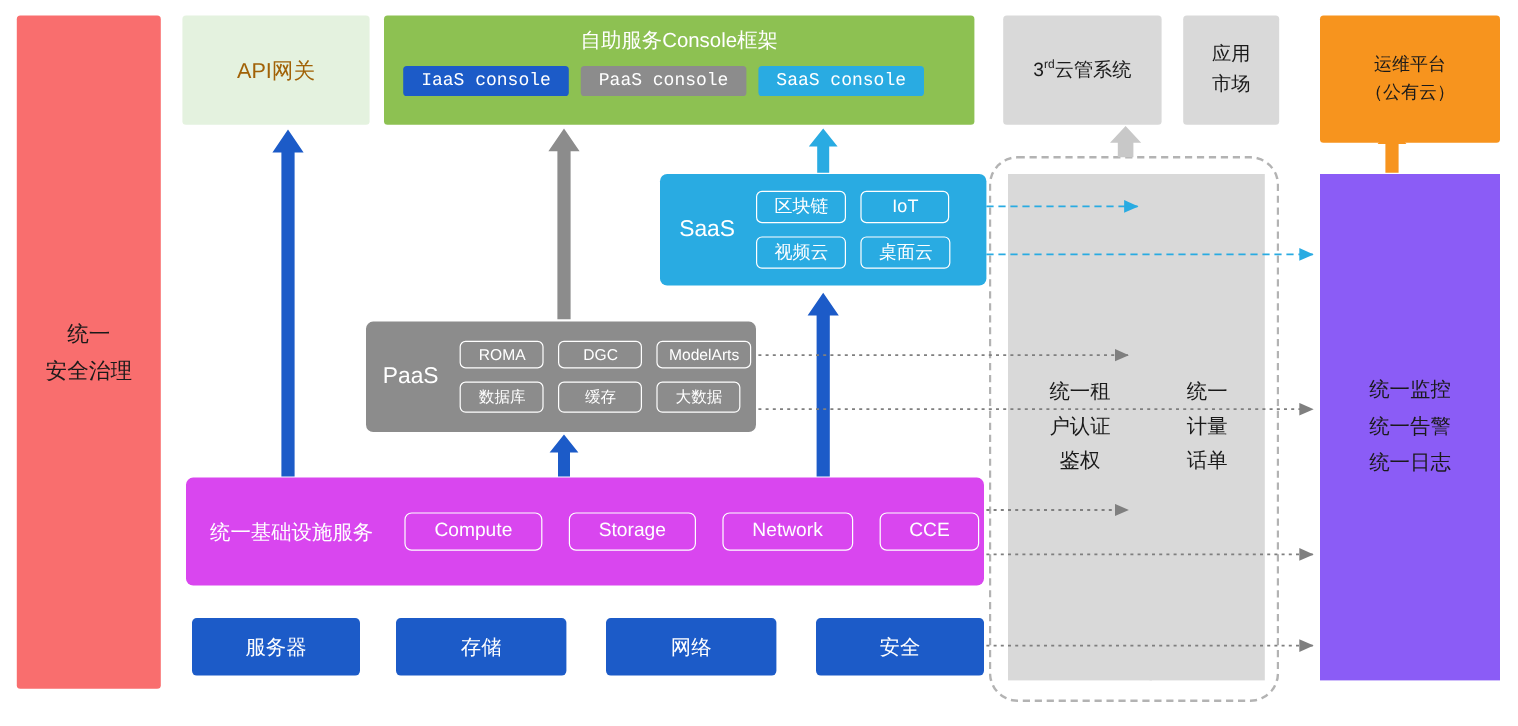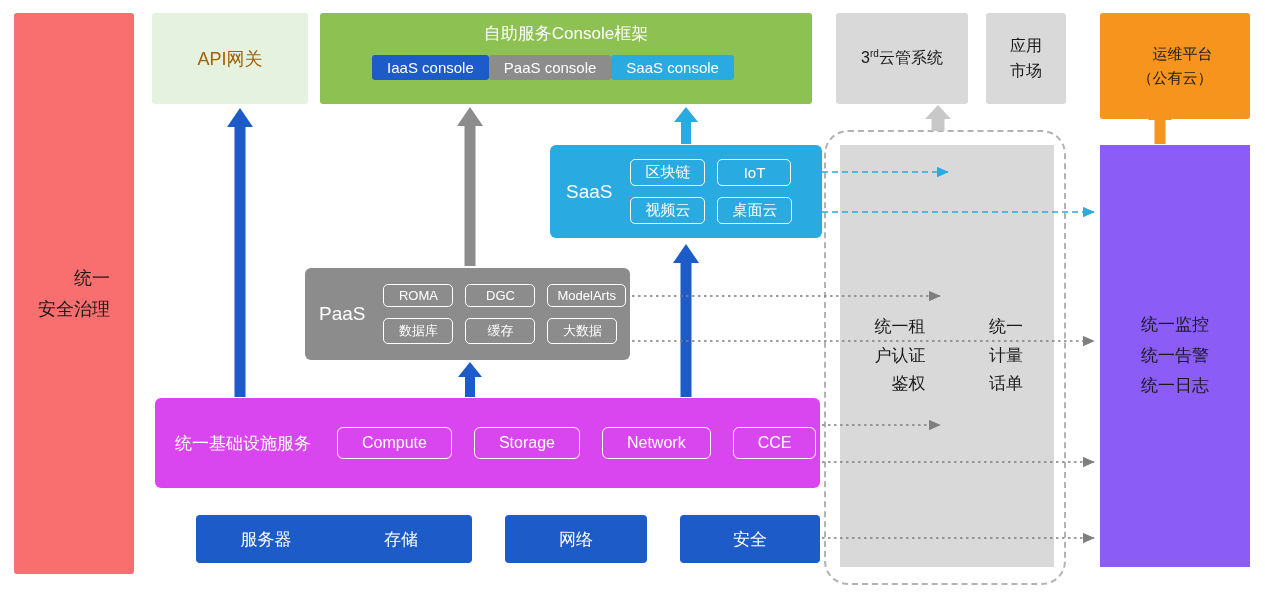--- a/index.html
+++ b/index.html
@@ -2,30 +2,30 @@
 <html><head>
 <meta charset="utf-8">
 <style>
   html, body { margin: 0; padding: 0; background: #ffffff; }
   .canvas {
     position: relative; width: 1265px; height: 605px;
     font-family: "Liberation Sans", "DejaVu Sans", sans-serif;
     overflow: hidden; background: #ffffff;
   }
   .box { position: absolute; box-sizing: border-box; display: flex; align-items: center; justify-content: center; }
-  .pre { white-space: pre-line; text-align: right; }
+  .pre { white-space: pre-line; text-align: center; }
 
   
   .security-bar { left: 14px; top: 13px; width: 120px; height: 561px; background: #F96E6E; color: #1a1a1a; font-size: 18px; line-height: 1.7; border-radius: 3px; }
 
   
   .api-gateway { left: 152px; top: 13px; width: 156px; height: 91px; background: #E4F2DF; color: #a16207; font-size: 18px; border-radius: 3px; }
   .console { left: 320px; top: 13px; width: 492px; height: 91px; background: #8DC152; border-radius: 3px; flex-direction: column; justify-content: flex-start; padding: 9px 14px 0 14px; }
   .console-title { color: #ffffff; font-size: 17px; }
-  .console-row { display: flex; width: 100%; justify-content: center; padding: 10px 28px 0 2px; box-sizing: border-box; }
+  .console-row { display: flex; width: 100%; justify-content: space-between; padding: 10px 28px 0 2px; box-sizing: border-box; font-family: Liberation Mono, monospace; }
   .cchip { border-radius: 3px; color: #ffffff; font-size: 15px; padding: 4px 15px; }
   .cchip-iaas { background: #1C5BC8; }
   .cchip-paas { background: #8C8C8C; }
   .cchip-saas { background: #29ABE2; }
   .third-party { left: 836px; top: 13px; width: 132px; height: 91px; background: #D9D9D9; color: #1a1a1a; font-size: 16px; border-radius: 3px; }
   .third-party sup { font-size: 10px; }
   .app-market { left: 986px; top: 13px; width: 80px; height: 91px; background: #D9D9D9; color: #1a1a1a; font-size: 16px; line-height: 1.55; border-radius: 3px; }
   .ops-platform { left: 1100px; top: 13px; width: 150px; height: 106px; background: #F7941E; color: #1a1a1a; font-size: 15px; line-height: 1.6; border-radius: 3px; }
 
   
@@ -40,21 +40,21 @@
   .paas-box { left: 305px; top: 268px; width: 325px; height: 92px; background: #8C8C8C; border-radius: 6px; justify-content: flex-start; padding-left: 14px; }
   .paas-chip { font-size: 13px; padding: 3px 9px; min-width: 50px; }
 
   
   .infra-box { left: 155px; top: 398px; width: 665px; height: 90px; background: #d946ef; border-radius: 6px; justify-content: flex-start; padding-left: 20px; gap: 22px; }
   .infra-label { color: #ffffff; font-size: 17px; margin-right: 4px; }
   .infra-chip { font-size: 16px; padding: 6px 24px; border-radius: 6px; }
 
   
   .hw-box { top: 515px; height: 48px; background: #1C5BC8; color: #ffffff; font-size: 17px; border-radius: 4px; }
-  .hw-1 { left: 160px; width: 140px; margin-left: 36px; }
+  .hw-1 { left: 160px; width: 140px; }
   .hw-2 { left: 330px; width: 142px; }
   .hw-3 { left: 505px; width: 142px; }
   .hw-4 { left: 680px; width: 140px; }
 
   
   .dashed-container { left: 824px; top: 130px; width: 242px; height: 455px; border: 2px dashed #B3B3B3; border-radius: 24px; background: transparent; }
   .auth-bar { left: 840px; top: 145px; width: 120px; height: 422px; background: #D9D9D9; color: #1a1a1a; font-size: 17px; line-height: 1.7; z-index: 2; }
   .metering-bar { left: 958px; top: 145px; width: 96px; height: 422px; background: #D9D9D9; color: #1a1a1a; font-size: 17px; line-height: 1.7; z-index: 2; }
   .monitor-bar { left: 1100px; top: 145px; width: 150px; height: 422px; background: #8b5cf6; color: #1a1a1a; font-size: 17px; line-height: 1.8; z-index: 2; }
 

